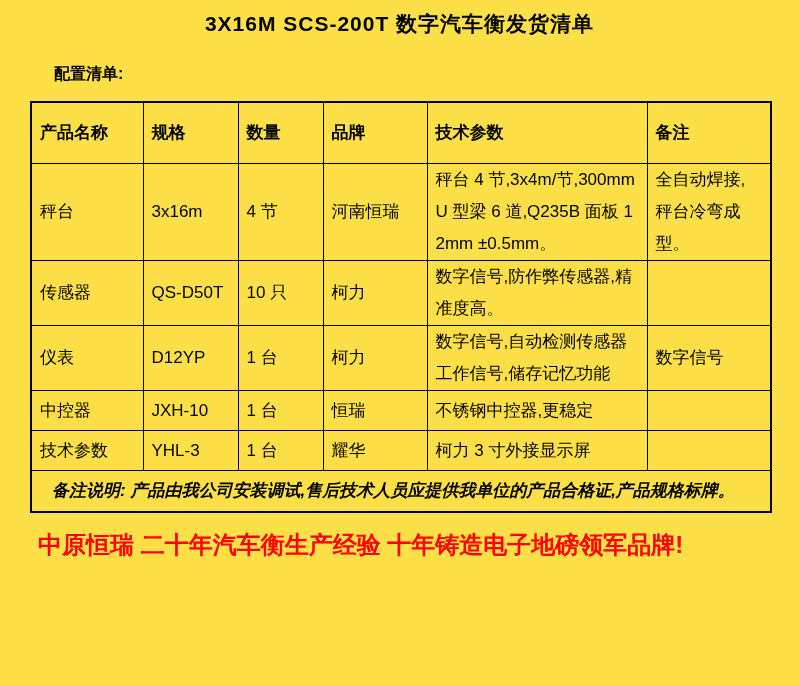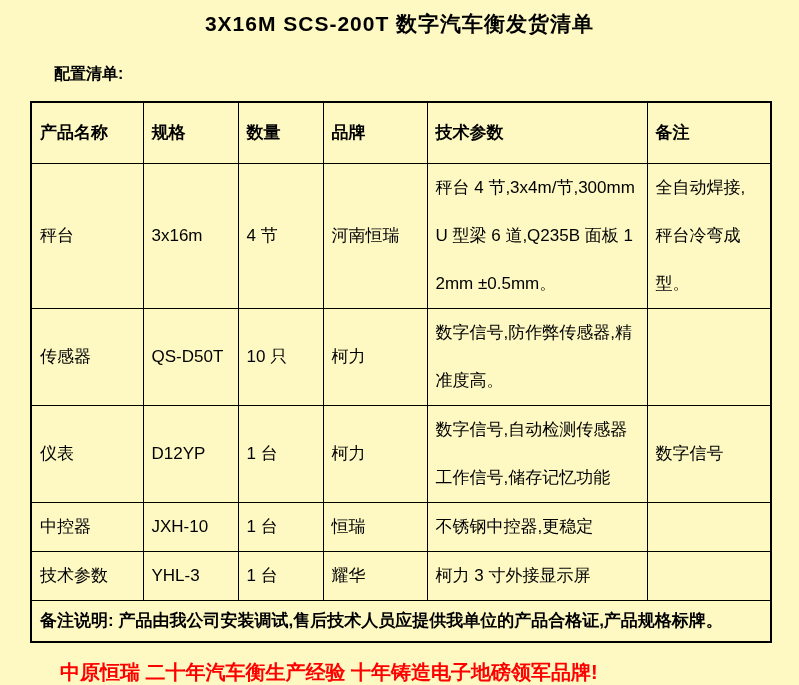--- a/index.html
+++ b/index.html
@@ -6,21 +6,21 @@
     margin: 0;
     padding: 0;
     background: #ffffff;
     font-family: "Liberation Sans", sans-serif;
     color: #000000;
   }
   .page {
     position: relative;
     width: 799px;
     height: 685px;
-    background: #fef9c3;
+    background: #fde047;
     overflow: hidden;
   }
   .title {
     padding-top: 10px;
     text-align: center;
     font-size: 21px;
     font-weight: bold;
     letter-spacing: 1px;
   }
   .subtitle {
@@ -35,43 +35,44 @@
     border-collapse: collapse;
     border: 2px solid #000000;
   }
   table.list th,
   table.list td {
     border: 1px solid #000000;
     padding: 0 8px;
     font-size: 17px;
     text-align: left;
     vertical-align: middle;
-    line-height: 48px;
+    line-height: 32px;
     font-weight: normal;
     word-break: break-all;
   }
   table.list thead th {
     height: 60px;
     line-height: 22px;
     font-weight: bold;
   }
   table.list td.cell-name {
     font-weight: normal;
   }
   table.list tr.data-row {
     height: 40px;
   }
   table.list tr.note-row td {
     font-weight: bold;
     line-height: 40px;
-    padding-left: 8px;
+    padding-left: 20px;
+    font-style: italic;
   }
   .slogan {
-    margin: 12px 0 0 60px;
-    font-size: 20px;
+    margin: 12px 0 0 38px;
+    font-size: 24px;
     font-weight: bold;
     color: #ff0000;
   }
 </style>
 </head>
 <body>
 
 <div class="page">
 
   <div class="title">3X16M SCS-200T 数字汽车衡发货清单</div>

